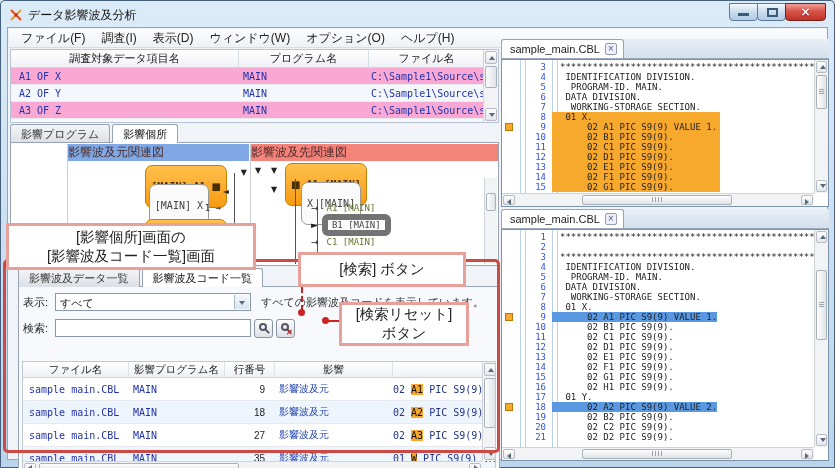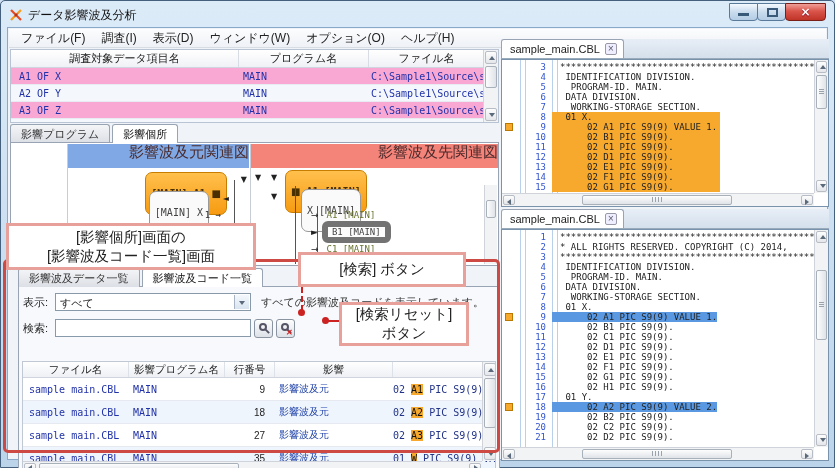--- a/index.html
+++ b/index.html
@@ -46,21 +46,21 @@
   .main-tabs { position:absolute; left:2px; top:96px; height:19px; display:flex; }
   .tab { font-size:11px; padding:2px 10px 0 10px; border:1px solid #98a4b4; border-bottom:none; border-radius:3px 3px 0 0; margin-right:2px; height:19px; }
   .tab.inactive { background:linear-gradient(#f4f5f7,#dcdfe5); color:#333; }
   .tab.active { background:#fff; color:#111; position:relative; z-index:2; }
 
   
   .diagram-area { position:absolute; left:2px; top:114px; width:489px; height:124px; background:#fff; border:1px solid #98a4b4; overflow:hidden; }
   .dpanel { position:absolute; top:1px; bottom:1px; overflow:hidden; }
   .dpanel.src { left:56px; width:182px; border-left:1px solid #c8ccd4; }
   .dpanel.dst { left:239px; width:248px; border-left:1px solid #c8ccd4; }
-  .dhead { height:24px; font-size:15px; text-align:right; line-height:16px; color:#4a2a2a; }
+  .dhead { height:17px; font-size:12px; text-align:left; line-height:16px; color:#4a2a2a; }
   .dhead.blue { background:#7fa8e4; }
   .dhead.salmon { background:#f4837a; }
   .dbody { position:relative; height:calc(100% - 16px); background:#fff; font-size:9px; }
   .node { position:absolute; border-radius:7px; padding:15px 5px; font-family:"DejaVu Sans Mono",monospace; font-size:10px; white-space:nowrap;text-align:right; }
   .node.orange { background:linear-gradient(#ffc04d,#f79b11); border:1px solid #c87d00; color:#4a3000; font-weight:bold; }
   .node.gray { background:#fafafa; border:1px solid #999; color:#444; }
   .tree-glyph { position:absolute; font-size:8px; color:#222; }
   .tree-text { position:absolute; font-size:9px; color:#333; font-family:"DejaVu Sans Mono",monospace; white-space:nowrap; }
   .vline { position:absolute; width:1px; background:#555; }
   .leaf-rows { position:absolute; left:60px; top:38px; right:14px; }
@@ -510,21 +510,20 @@
       <div class="code-lines">
 
       <div class="code-line">
             <span class="mk"></span>
             <span class="ln">1</span>
             <span class="txt">************************************************</span>
           </div>
           <div class="code-line">
             <span class="mk"></span>
             <span class="ln">2</span>
-            <span class="txt">* ALL RIGHTS RESERVED. COPYRIGHT (C) 2014,</span>
           </div>
           <div class="code-line">
             <span class="mk"></span>
             <span class="ln">3</span>
             <span class="txt">************************************************</span>
           </div>
           <div class="code-line">
             <span class="mk"></span>
             <span class="ln">4</span>
             <span class="txt"> IDENTIFICATION DIVISION.</span>

